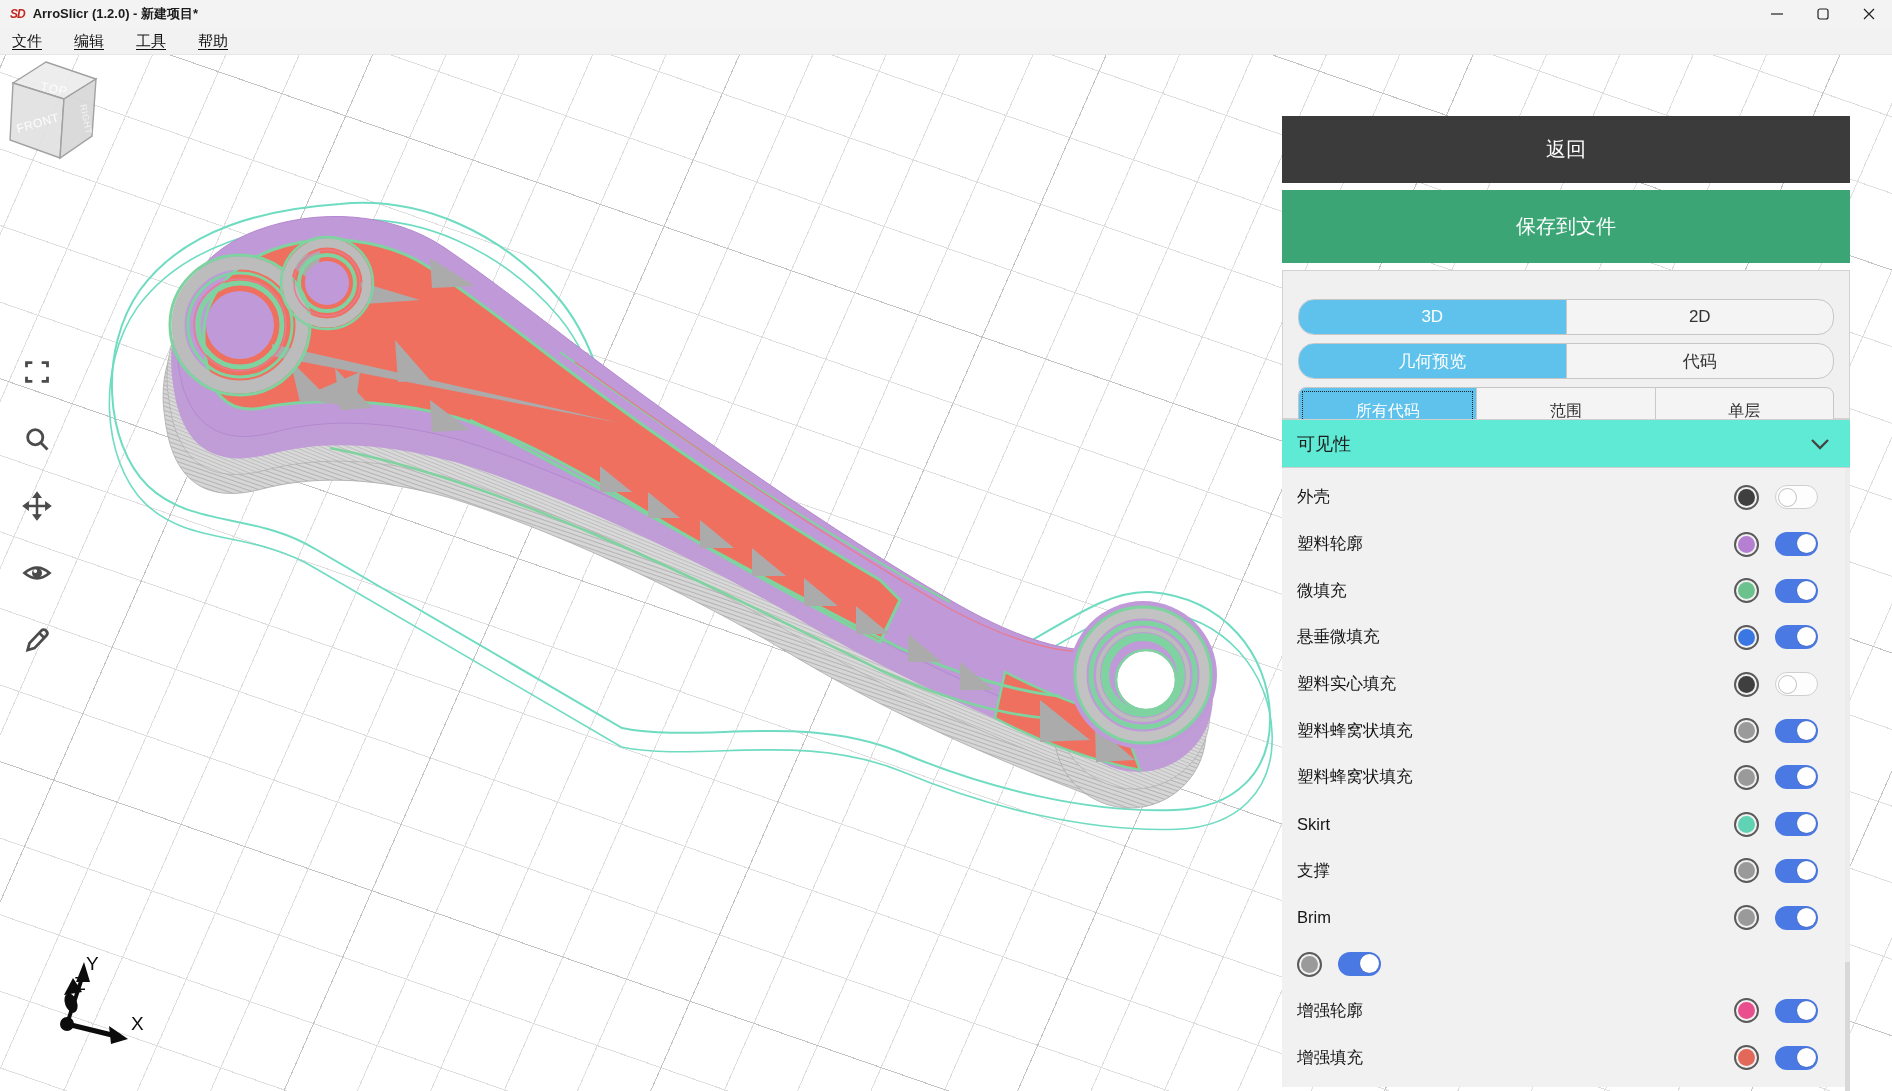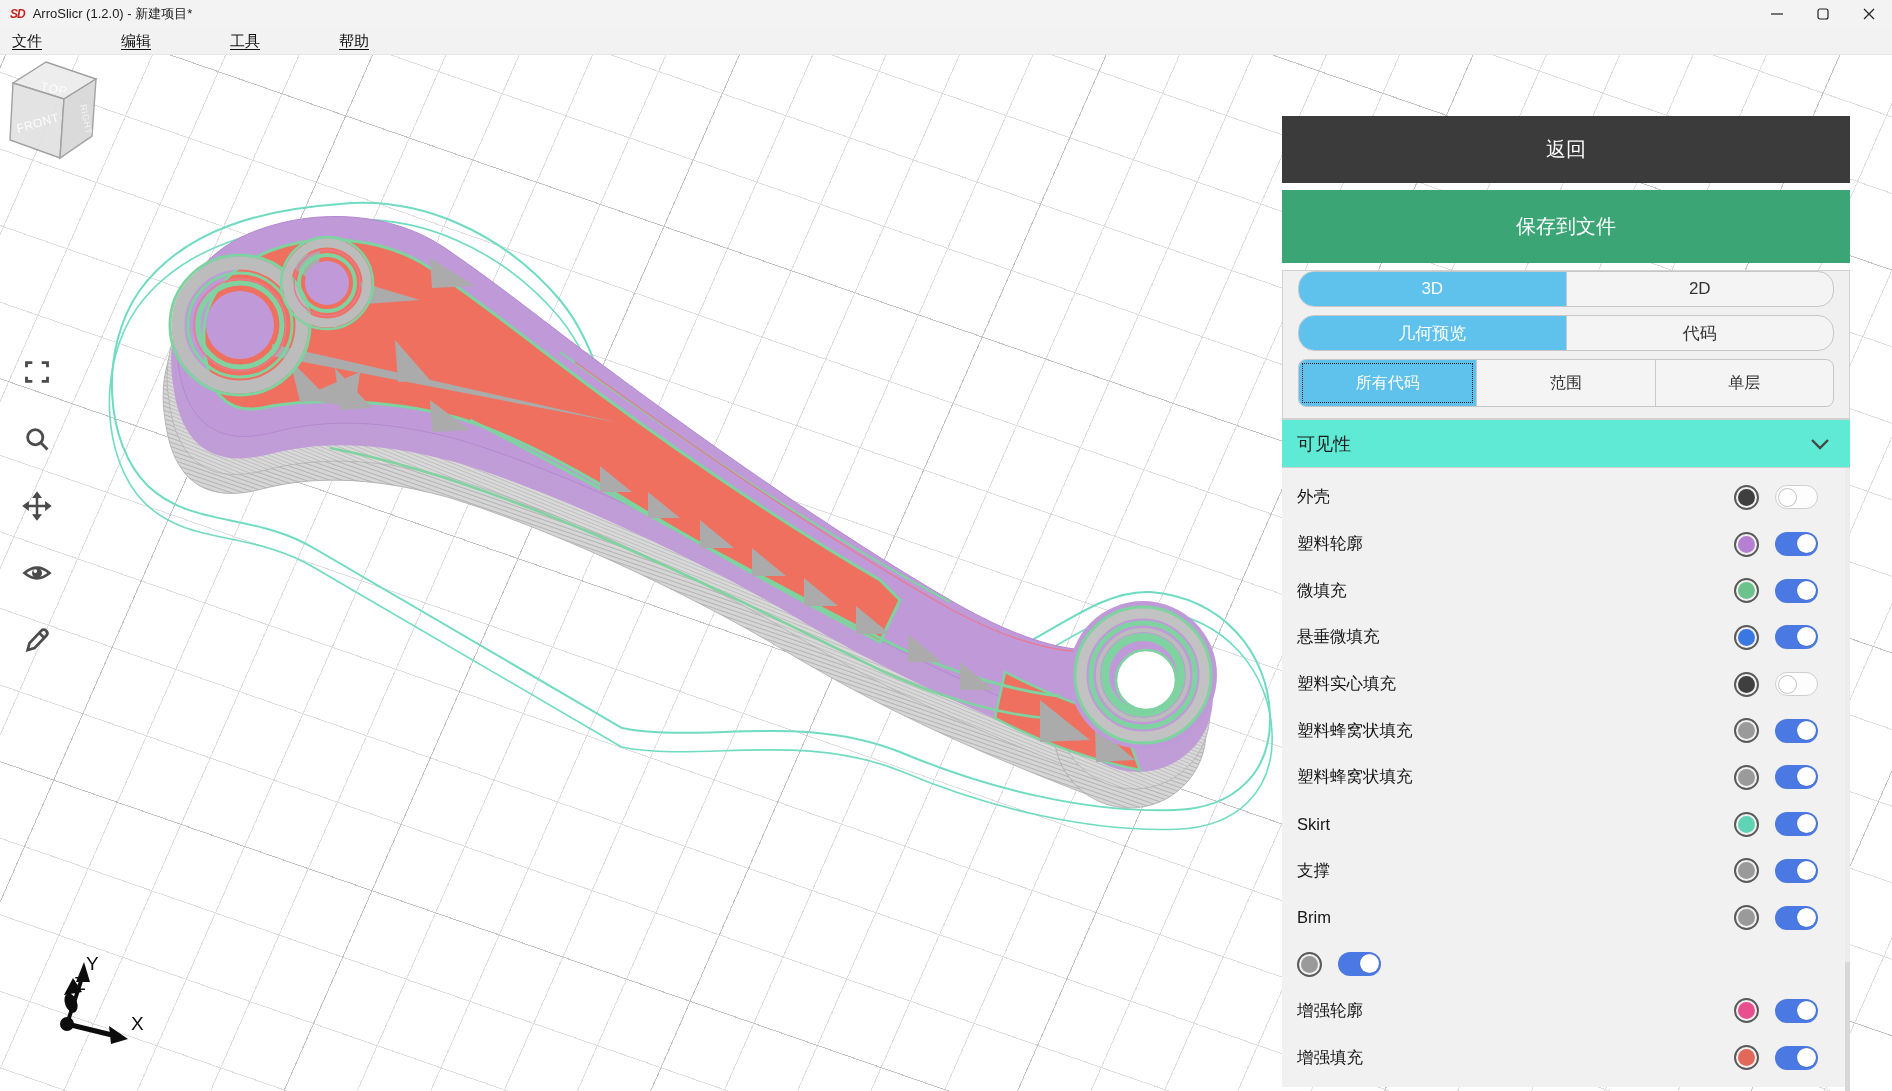--- a/index.html
+++ b/index.html
@@ -5,25 +5,25 @@
   html,body{margin:0;padding:0;width:1892px;height:1091px;overflow:hidden;
     font-family:"Liberation Sans","DejaVu Sans",sans-serif;background:#fff;
     -webkit-font-smoothing:antialiased;}
   *{box-sizing:border-box;}
 
   
   .titlebar{position:absolute;left:0;top:0;width:1892px;height:28px;background:#f3f3f3;
     display:flex;align-items:center;z-index:50;}
   .logo{font-weight:bold;font-style:italic;color:#c3261f;font-size:12px;margin:0 8px 0 10px;
     letter-spacing:-1px;}
-  .win-title{font-size:13px;color:#1b1b1b;}
+  .win-title{font-size:13px;color:#1b1b1b;font-weight:bold;}
   .win-buttons{position:absolute;right:0;top:0;height:28px;display:flex;}
   .win-btn{width:46px;height:28px;display:flex;align-items:center;justify-content:center;color:#222;}
   .menubar{position:absolute;left:0;top:28px;width:1892px;height:27px;background:#f2f2f2;
-    display:flex;align-items:center;z-index:50;border-bottom:1px solid #e6e6e6;gap:47px;}
+    display:flex;align-items:center;z-index:50;border-bottom:1px solid #e6e6e6;}
   .menu-item{font-size:15px;color:#111;margin:0 12px;padding:2px 4px;
     text-decoration:underline;text-underline-offset:3px;text-decoration-thickness:1px;}
   .menu-item:first-child{margin-left:8px;}
 
   
   .viewport{position:absolute;left:0;top:55px;width:1892px;height:1036px;overflow:hidden;background:#fff;}
   .grid-plane{position:absolute;left:-1200px;top:-1400px;width:5200px;height:4400px;
     transform:matrix(0.95,0.33,-0.40,0.91,0,0);transform-origin:50% 50%;
     background-image:
       repeating-linear-gradient(90deg,#c3c3c3 0 1px,transparent 1px 335px),
@@ -36,21 +36,21 @@
   .vtoolbar{position:absolute;left:20px;top:300px;display:flex;flex-direction:column;gap:33px;z-index:20;}
   .tool-btn{width:34px;height:34px;display:flex;align-items:center;justify-content:center;color:#4b4b4b;}
 
   
   .panel{position:absolute;left:1282px;top:61px;width:568px;height:971px;z-index:30;font-size:16px;}
   .btn-back{position:absolute;left:0;top:0;width:568px;height:67px;background:var(--c-back);
     color:#fff;font-size:20px;display:flex;align-items:center;justify-content:center;}
   .btn-save{position:absolute;left:0;top:74px;width:568px;height:73px;background:var(--c-save);
     color:#fff;font-size:20px;display:flex;align-items:center;justify-content:center;}
   .tabsbox{position:absolute;left:0;top:154px;width:568px;height:149px;background:#f0f0f0;
-    border:1px solid #d2d2d2;padding:0 15px;}
+    border:1px solid #d2d2d2;padding:28px 15px;}
   .seg{display:flex;width:536px;border:1px solid #c6c6c6;border-radius:16px;overflow:hidden;
     background:#f4f4f4;margin-bottom:8px;}
   .seg.small{border-radius:8px;margin-bottom:0;}
   .seg-item{flex:1;display:flex;align-items:center;justify-content:center;height:34px;
     color:#333;font-size:17px;border-left:1px solid #c9c9c9;}
   .seg-item:first-child{border-left:none;}
   .seg.small .seg-item{height:46px;font-size:16px;}
   .seg-item.active{background:var(--c-accent);color:#fff;border-left:none;}
   .seg-item.focused{outline:1px dotted #222;outline-offset:-4px;}
   .vis-header{position:absolute;left:0;top:303px;width:568px;height:49px;background:#5eead4;

